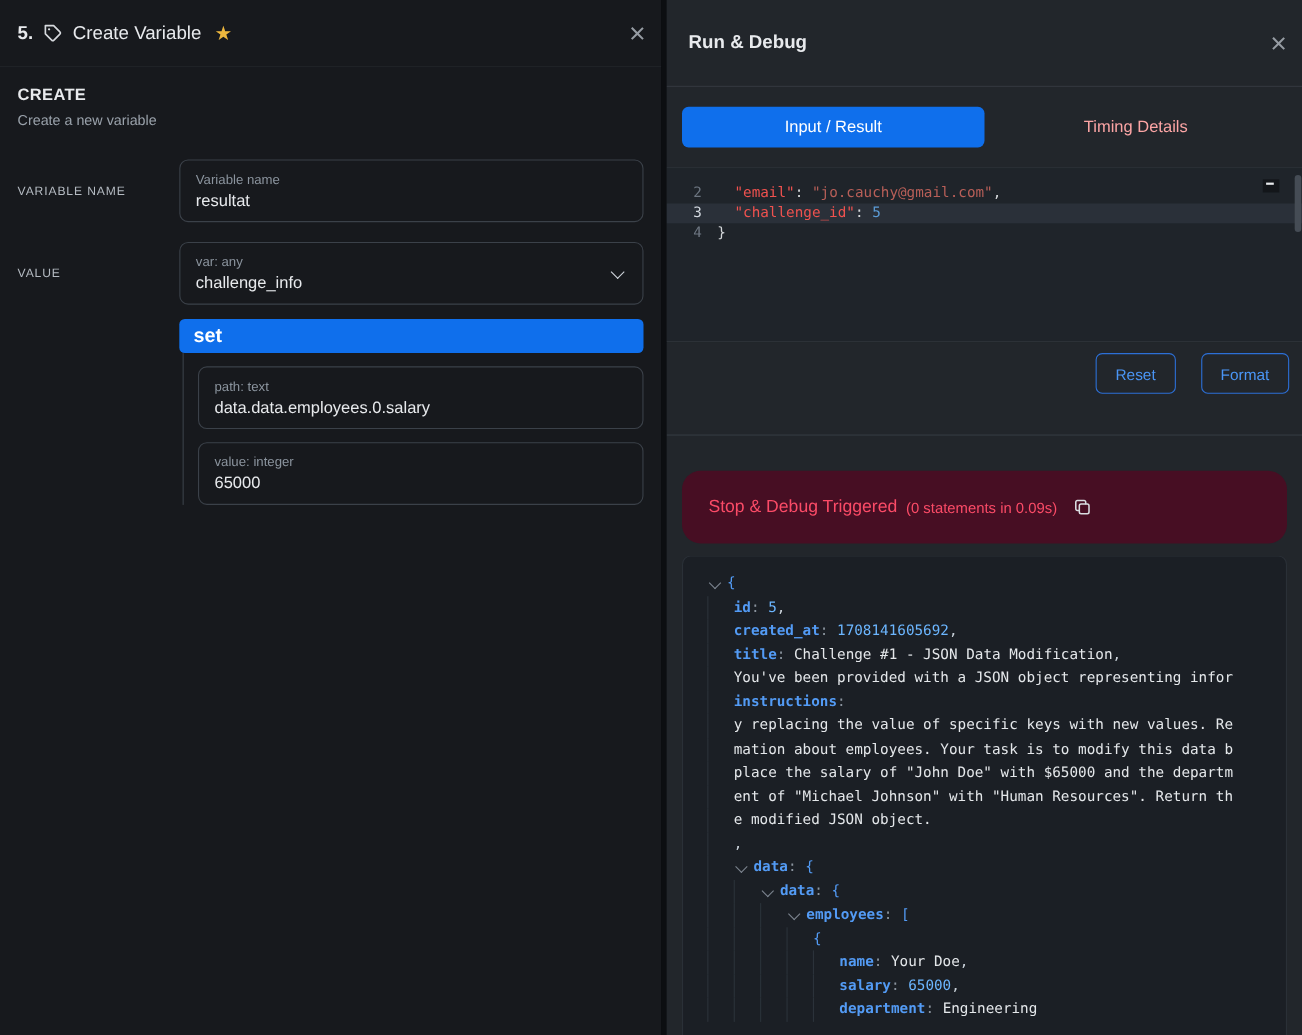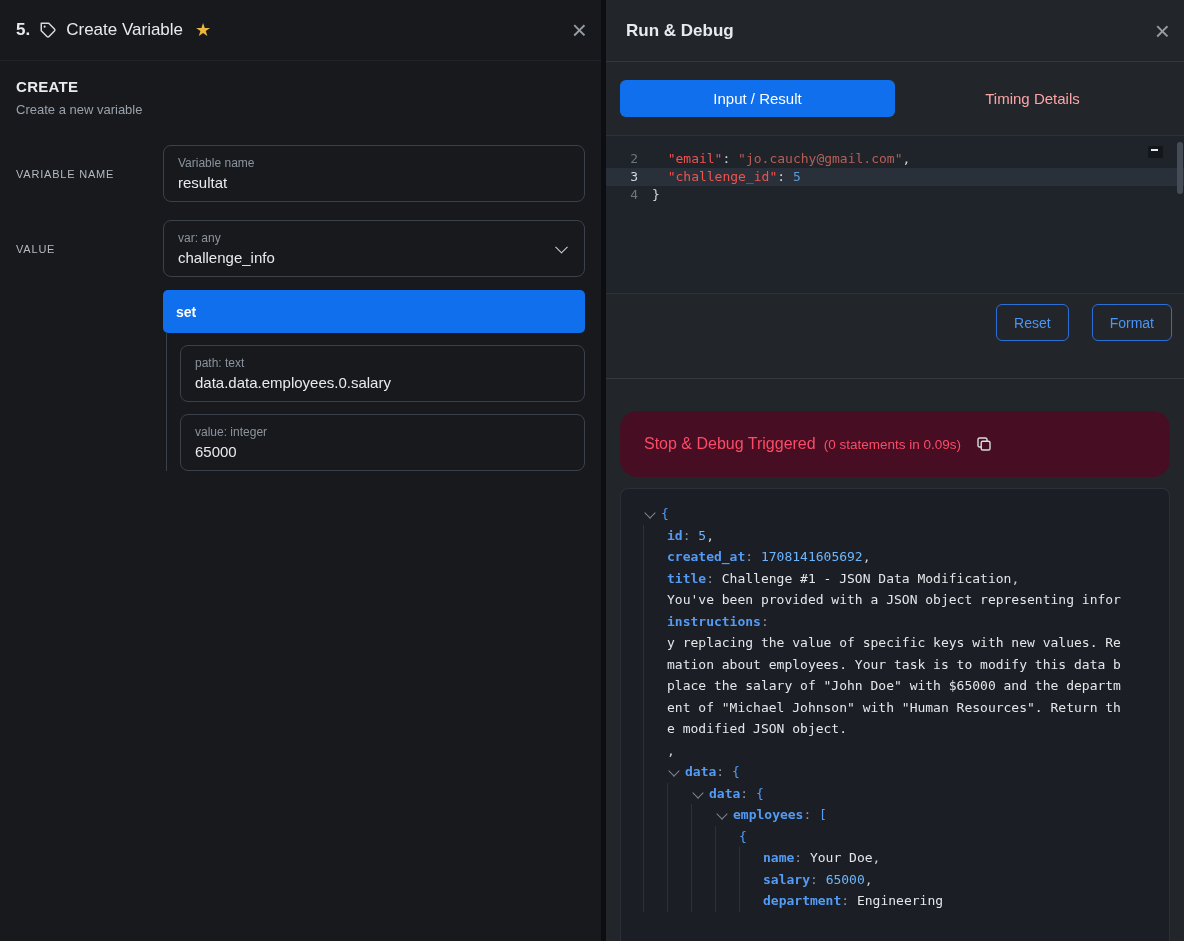--- a/index.html
+++ b/index.html
@@ -17,27 +17,27 @@
   .lp-section{padding:17px 16px 0}
   .sec-title{font-size:15px;font-weight:700;letter-spacing:.3px}
   .sec-sub{font-size:13px;color:#9aa2ab;margin-top:7px}
   .lp-form{padding:28px 16px 0;display:grid;grid-template-columns:147px 1fr;row-gap:18px}
   .form-label{font-size:11px;letter-spacing:.8px;color:#b4bac1;align-self:center}
   .field{border:1px solid #3b4149;border-radius:8px;background:#17191d;min-height:57px;padding:9px 14px;display:flex;flex-direction:column;justify-content:center;gap:4px;position:relative;cursor:text}
   .field-label{font-size:12px;color:#8b949e}
   .field-value{font-size:15px;color:#e8eaed}
   .select-chevron{position:absolute;right:18px;top:50%;width:9px;height:9px;border-right:1.8px solid #cfd4da;border-bottom:1.8px solid #cfd4da;transform:translateY(-70%) rotate(45deg)}
   .set-block{grid-column:2;margin-top:-5px}
-  .set-bar{background:#0f6fec;border-radius:5px;height:43px;display:flex;align-items:center;padding:0 13px;font-size:14px;font-weight:700;color:#fff;cursor:pointer}
+  .set-bar{background:#0f6fec;border-radius:5px;height:31px;display:flex;align-items:center;padding:0 13px;font-size:18px;font-weight:700;color:#fff;cursor:pointer}
   .nested{border-left:1px solid #3b4149;margin-left:3px;padding-left:13px;padding-top:12px;display:flex;flex-direction:column;gap:12px}
 
   
   .divider-v{width:5px;flex:none;background:#0c0e11}
   .right-panel{flex:1;background:#22262b;display:flex;flex-direction:column;overflow:hidden}
-  .rp-header{height:62px;flex:none;display:flex;align-items:center;padding:0 20px;border-bottom:1px solid #33383f;position:relative}
+  .rp-header{height:79px;flex:none;display:flex;align-items:center;padding:0 20px;border-bottom:1px solid #33383f;position:relative}
   .rp-title{font-size:17px;font-weight:700}
   .tabs{flex:none;display:flex;align-items:center;padding:18px 14px;border-bottom:1px solid #2c3137}
   .tab-active{flex:1;height:37px;background:#0f6fec;border:none;border-radius:6px;color:#fff;font-size:15px;font-weight:500;cursor:pointer;font-family:inherit}
   .tab-inactive{flex:1;height:37px;background:none;border:none;color:#fca5a5;font-size:15px;cursor:pointer;font-family:inherit}
 
   .editor{flex:none;height:158px;background:#1f242a;border-bottom:1px solid #2c3137;padding-top:14px;position:relative;font-family:"DejaVu Sans Mono",monospace;font-size:13px;line-height:18px;cursor:text}
   .ed-line{display:flex}
   .ed-line.active{background:#2a3039}
   .ed-num{width:46px;flex:none;text-align:right;padding-right:14px;color:#6c7580}
   .ed-line.active .ed-num{color:#d3d9e0}

